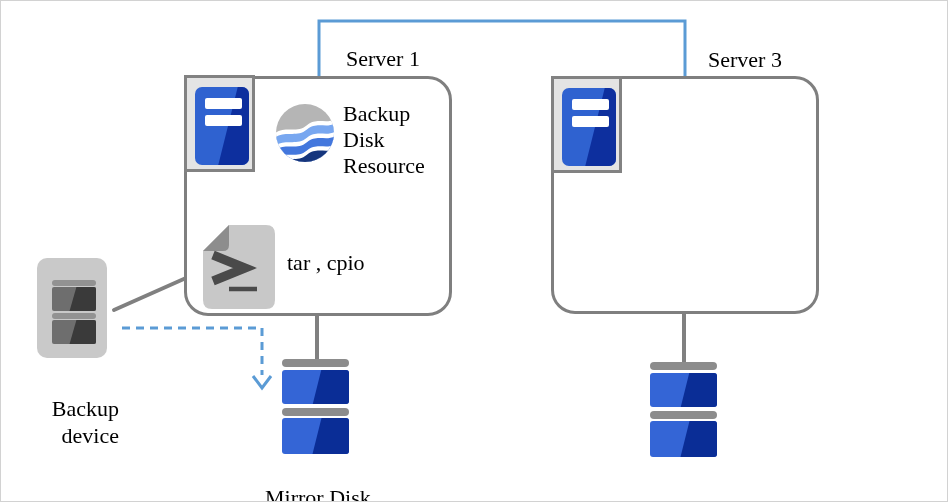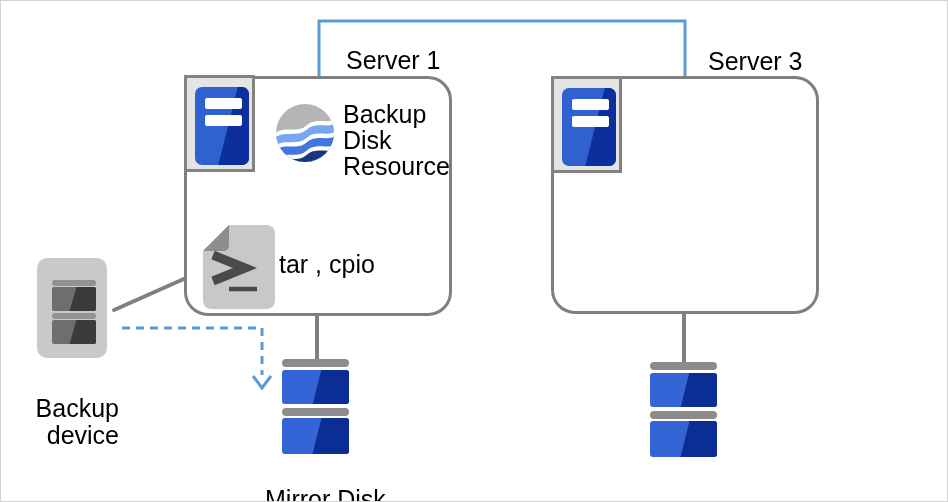--- a/index.html
+++ b/index.html
@@ -23,25 +23,25 @@
   .stroke-blue{stroke:var(--interconnect-blue,#5b9bd5);}
   .stroke-gray{stroke:var(--connector-gray,#808080);}
 
   .server-box{
     position:absolute;background:#ffffff;border:3px solid var(--box-border-gray,#7f7f7f);
     border-radius:24px;z-index:2;
   }
   .server1-box{left:183px;top:75px;width:268px;height:240px;}
   .server2-box{left:550px;top:75px;width:268px;height:238px;}
 
-  .label{position:absolute;color:var(--text-black,#000);font-size:25px;z-index:3;white-space:pre-line;}
+  .label{position:absolute;color:var(--text-black,#000);font-size:22px;z-index:3;white-space:pre-line;font-family:Liberation Serif, serif;}
   .server1-label{left:345px;top:45px;}
   .server2-label{left:707px;top:46px;}
   .resource-label{left:342px;top:100px;line-height:26px;}
-  .tools-label{left:278px;top:249px;}
+  .tools-label{left:286px;top:249px;}
   .backup-label{left:26px;top:394px;width:92px;text-align:right;line-height:27px;}
   .mirrordisk-label{left:264px;top:484px;}
 
   
   .server-icon{
     position:absolute;width:71px;height:97px;background:#e4e4e4;
     border:3px solid #828282;z-index:4;
   }
   .server1-icon{left:183px;top:74px;}
   .server2-icon{left:550px;top:75px;}

